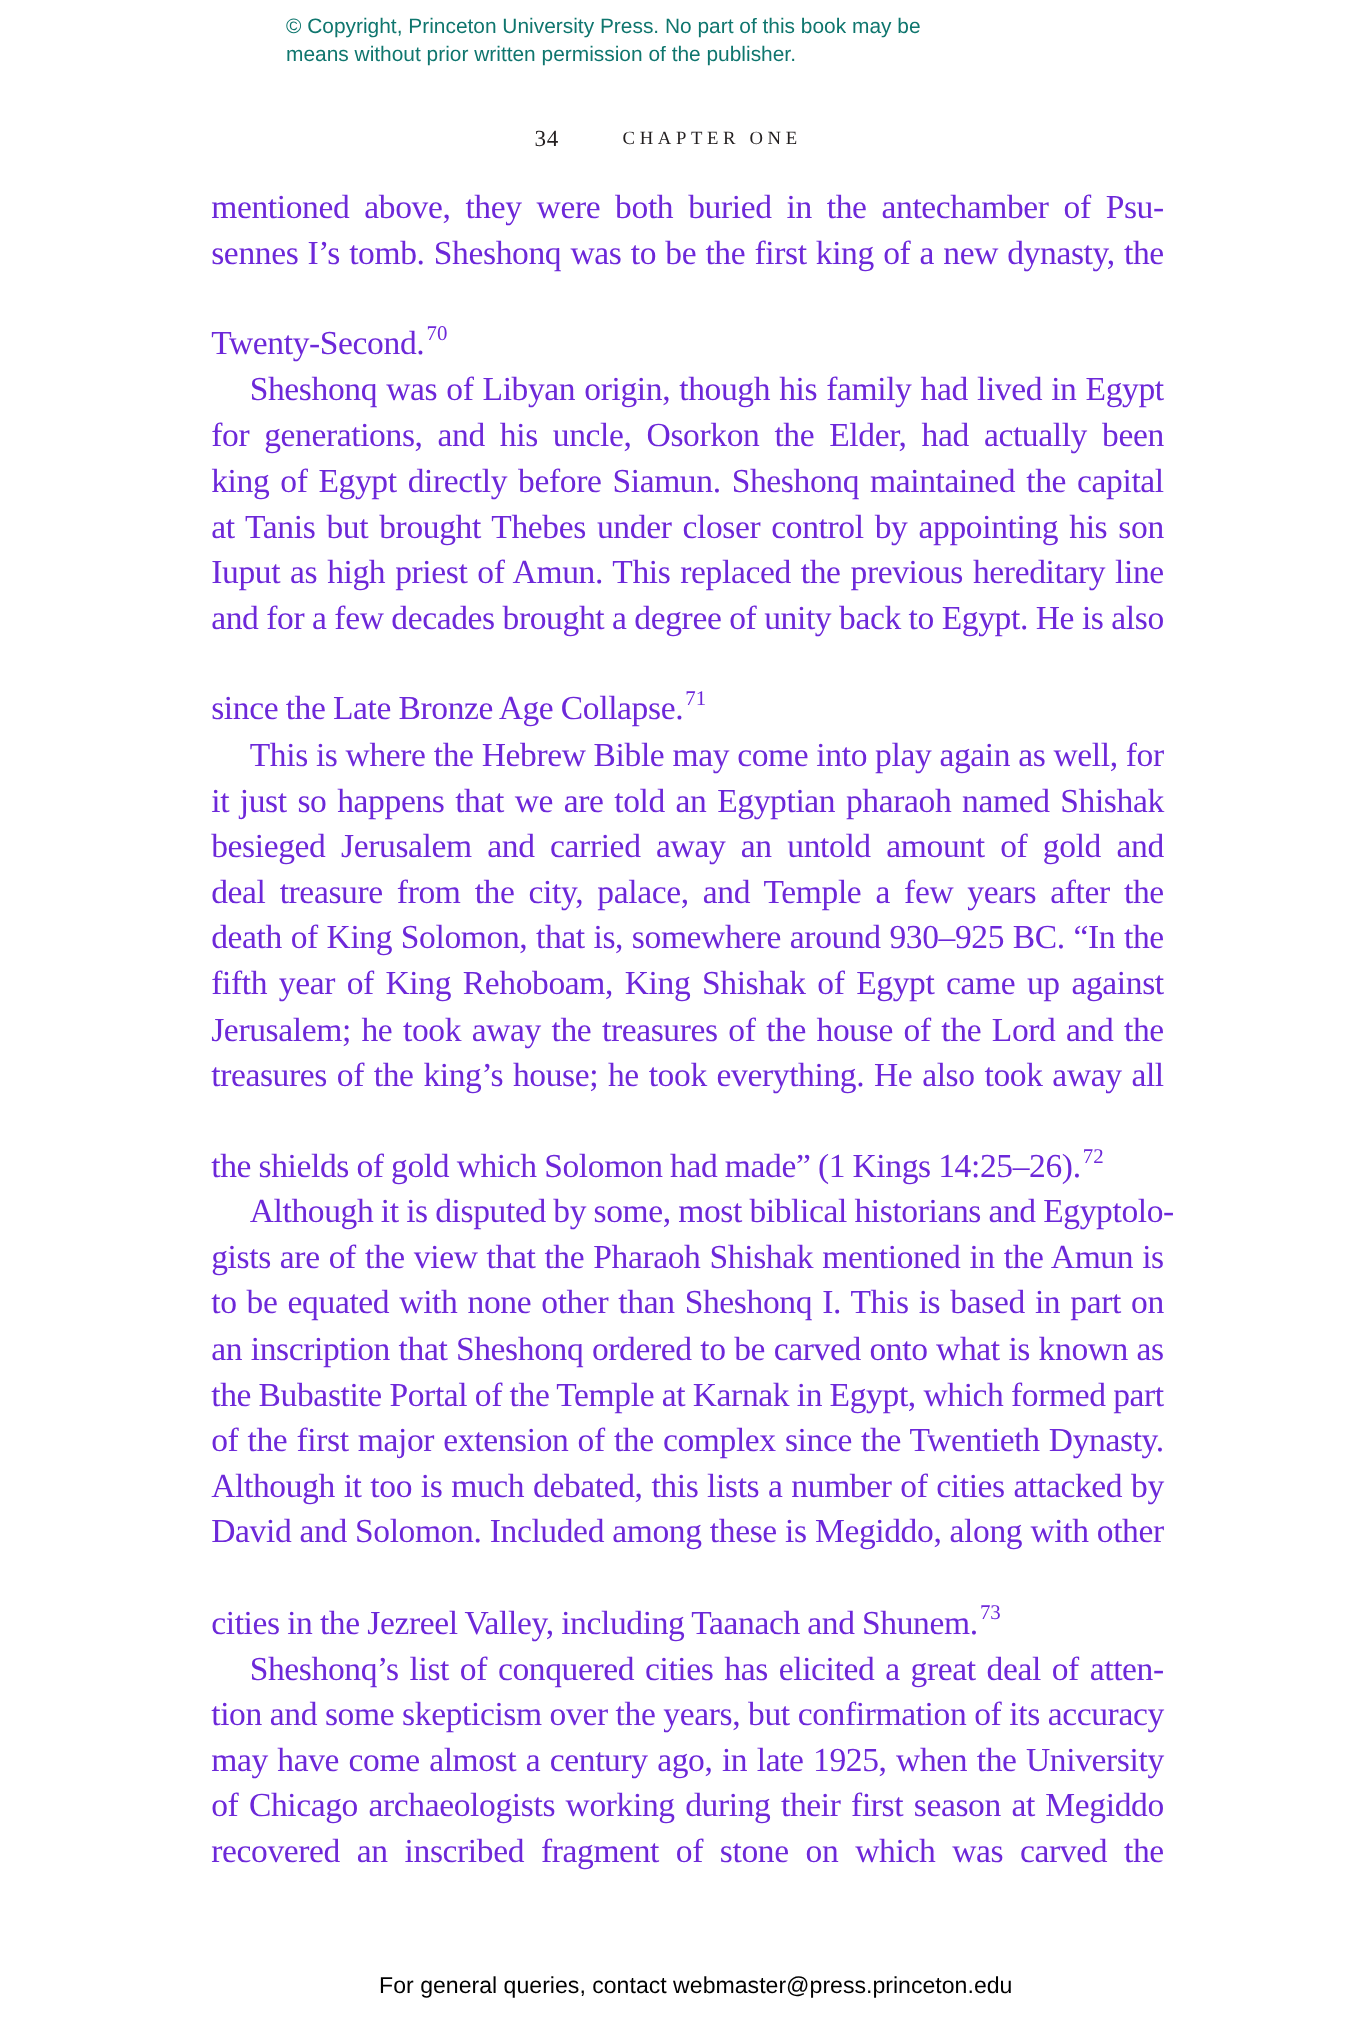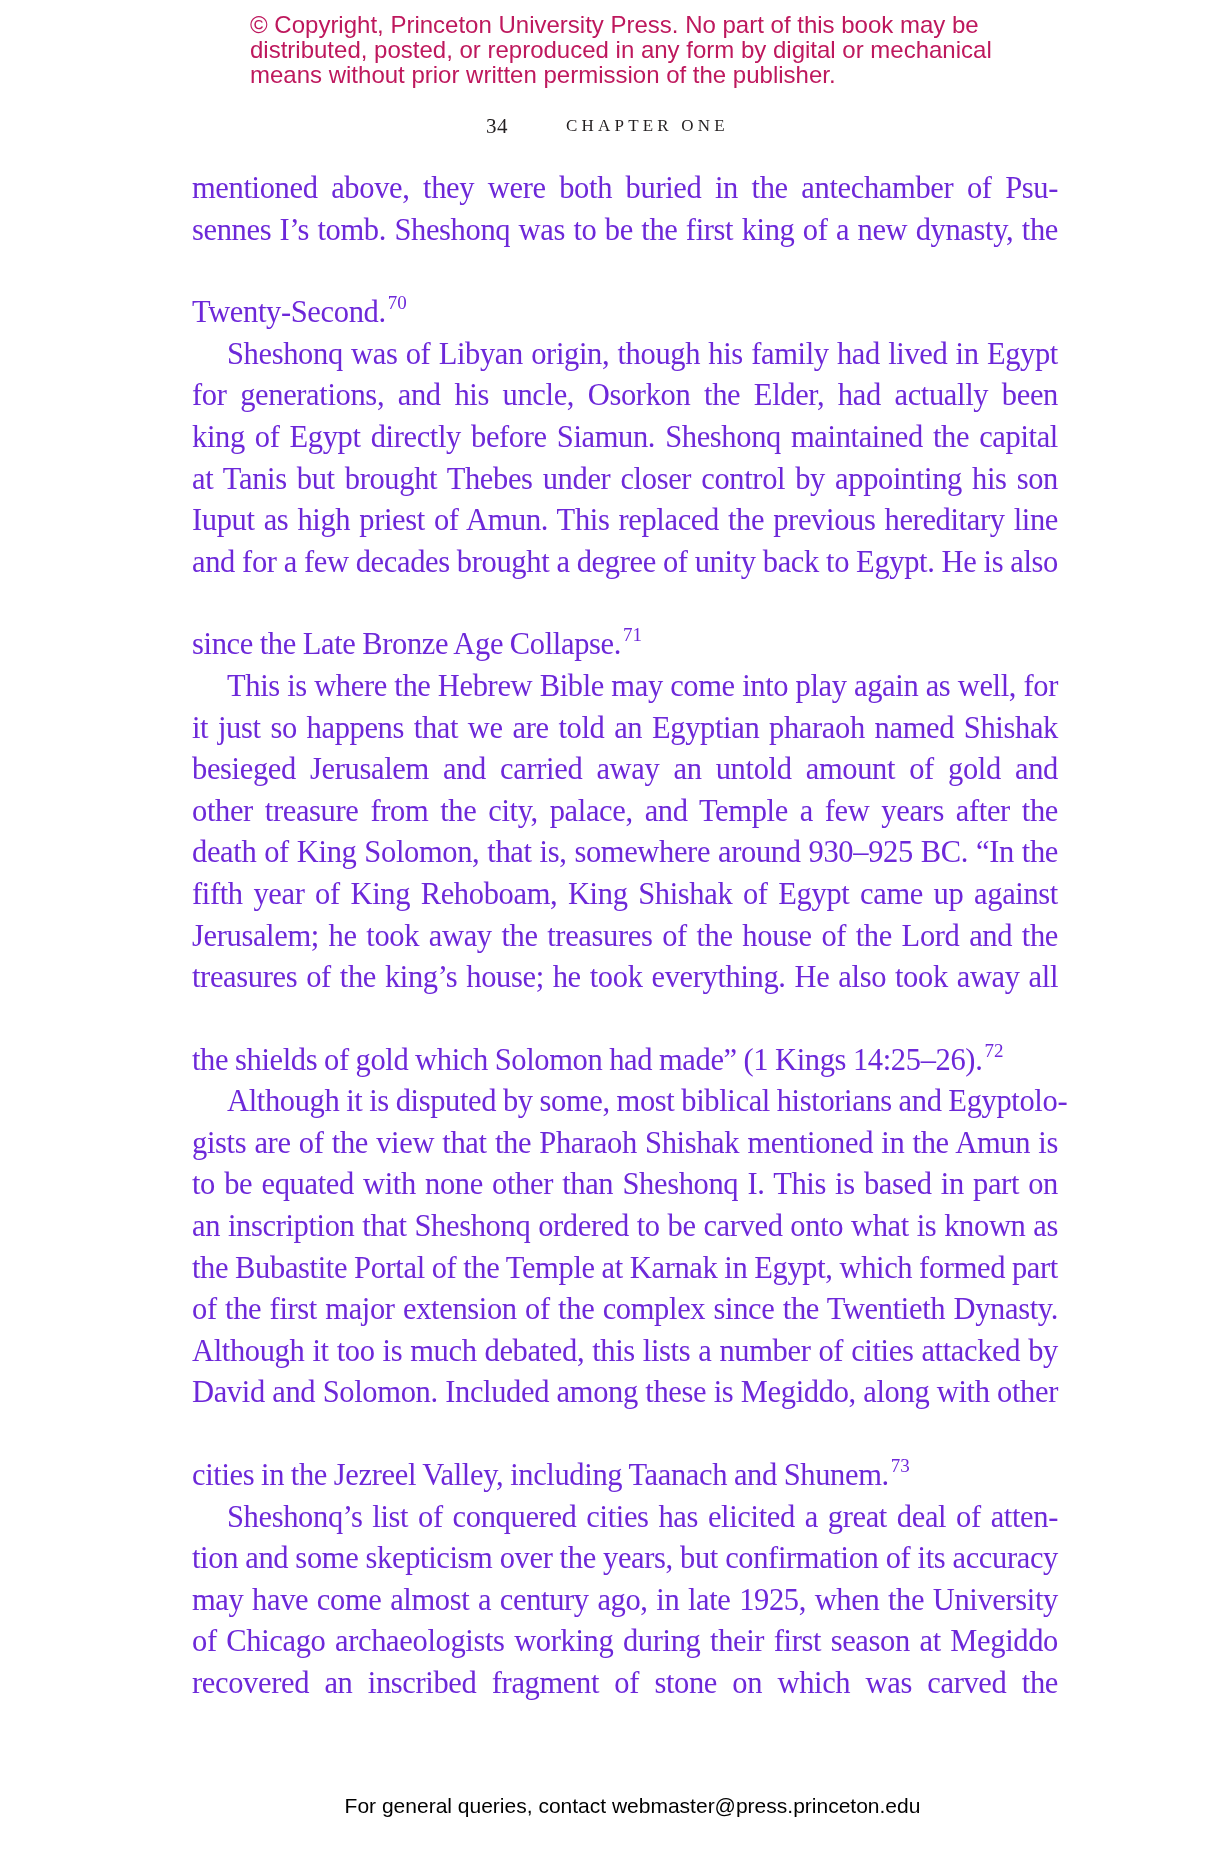--- a/index.html
+++ b/index.html
@@ -9,27 +9,27 @@
   }
   body {
     width: 1225px;
     height: 1850px;
     position: relative;
     overflow: hidden;
     color: #231f20;
   }
   .copyright {
     position: absolute;
-    left: 250px;
+    left: 260px;
     top: 12px;
     width: 720px;
     font-family: "Liberation Sans", sans-serif;
-    font-size: 24px;
+    font-size: 19px;
     line-height: 25px;
-    color: #be185d;
+    color: #0f766e;
   }
   .copyright .cl {
     display: block;
     white-space: nowrap;
   }
   .running-head {
     position: absolute;
     top: 112px;
     left: 0;
     width: 1225px;
@@ -104,21 +104,20 @@
     position: relative;
     left: 0px;
     margin-left: 40px;
   }
 </style>
 </head>
 <body>
 
 <div class="copyright">
   <span class="cl">© Copyright, Princeton University Press. No part of this book may be</span>
-  <span class="cl">distributed, posted, or reproduced in any form by digital or mechanical</span>
   <span class="cl">means without prior written permission of the publisher.</span>
 </div>
 
 <div class="running-head">
   <span class="folio">34</span>
   <span class="chapter">CHAPTER ONE</span>
 </div>
 
 <div class="body-text" id="body-text">
     <div class="paragraph">
@@ -132,21 +131,21 @@
       <span class="line"><span class="txt">king of Egypt directly before Siamun. Sheshonq maintained the capital</span></span>
       <span class="line"><span class="txt">at Tanis but brought Thebes under closer control by appointing his son</span></span>
       <span class="line"><span class="txt">Iuput as high priest of Amun. This replaced the previous hereditary line</span></span>
       <span class="line"><span class="txt">and for a few decades brought a degree of unity back to Egypt. He is also</span></span>
       <span class="line last"><span class="txt">since the Late Bronze Age Collapse.</span><sup class="fn">71</sup></span>
     </div>
     <div class="paragraph">
       <span class="line indent"><span class="txt">This is where the Hebrew Bible may come into play again as well, for</span></span>
       <span class="line"><span class="txt">it just so happens that we are told an Egyptian pharaoh named Shishak</span></span>
       <span class="line"><span class="txt">besieged Jerusalem and carried away an untold amount of gold and</span></span>
-      <span class="line"><span class="txt">other treasure from the city, palace, and Temple a few years after the</span></span>
+      <span class="line"><span class="txt">deal treasure from the city, palace, and Temple a few years after the</span></span>
       <span class="line"><span class="txt">death of King Solomon, that is, somewhere around 930–925 BC. “In the</span></span>
       <span class="line"><span class="txt">fifth year of King Rehoboam, King Shishak of Egypt came up against</span></span>
       <span class="line"><span class="txt">Jerusalem; he took away the treasures of the house of the Lord and the</span></span>
       <span class="line"><span class="txt">treasures of the king’s house; he took everything. He also took away all</span></span>
       <span class="line last"><span class="txt">the shields of gold which Solomon had made” (1 Kings 14:25–26).</span><sup class="fn">72</sup></span>
     </div>
     <div class="paragraph">
       <span class="line indent"><span class="txt">Although it is disputed by some, most biblical historians and Egyptolo-</span></span>
       <span class="line"><span class="txt">gists are of the view that the Pharaoh Shishak mentioned in the Amun is</span></span>
       <span class="line"><span class="txt">to be equated with none other than Sheshonq I. This is based in part on</span></span>

